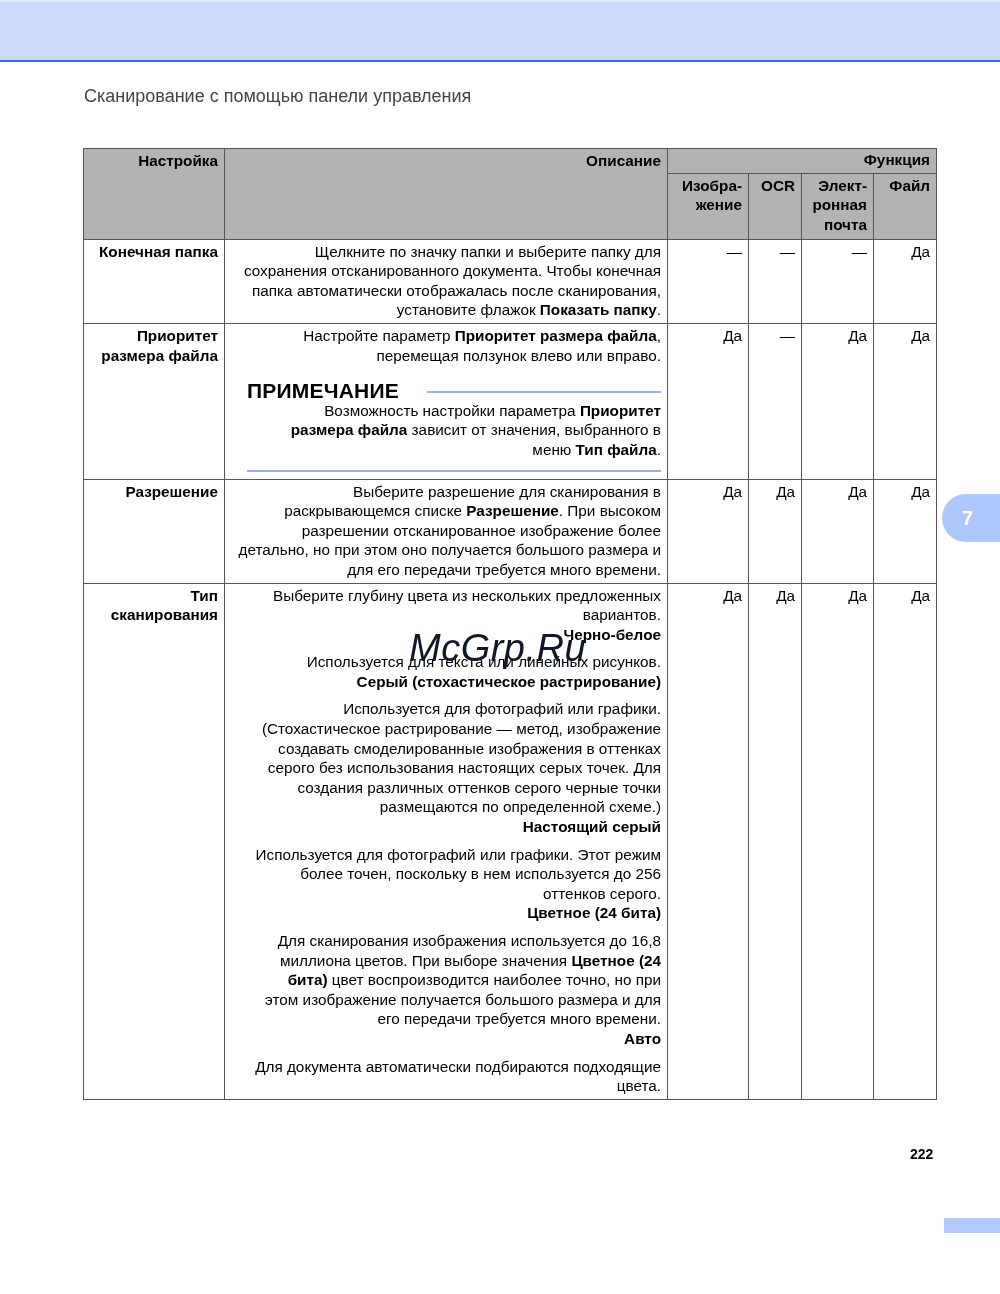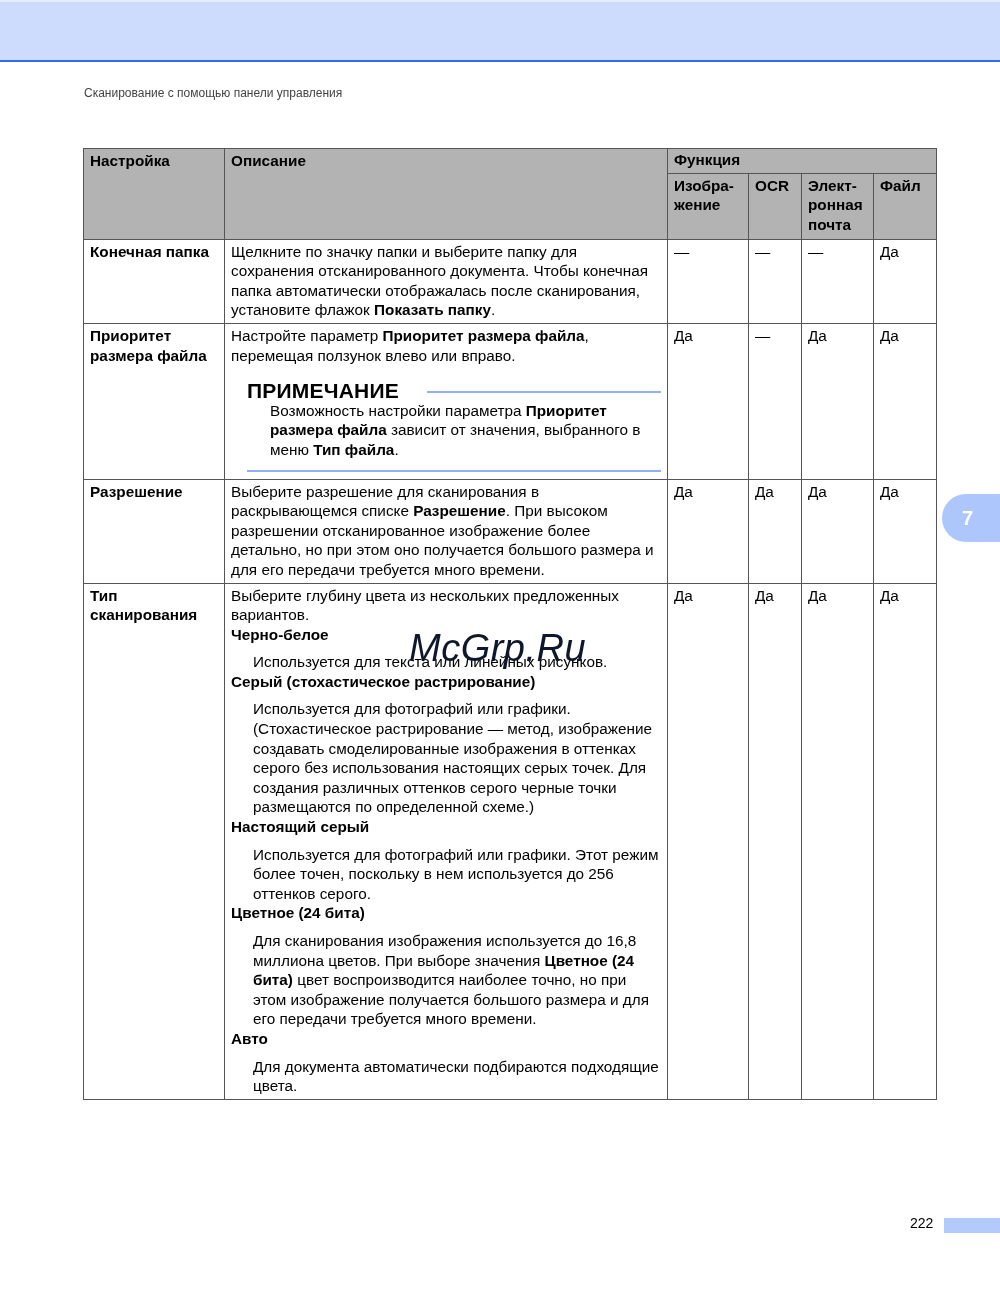--- a/index.html
+++ b/index.html
@@ -8,48 +8,48 @@
     font-family: "Liberation Sans", sans-serif; color: #000; overflow: hidden;
   }
   .top-band {
     position: absolute; left: 0; top: 0; width: 1000px; height: 60px;
     background: #cddcfd; border-top: 2px solid #e6eefe;
   }
   .top-rule {
     position: absolute; left: 0; top: 60px; width: 1000px; height: 2px; background: #2f6cf2;
   }
   .running-header {
-    position: absolute; left: 84px; top: 86px; font-size: 12px; color: #444;
+    position: absolute; left: 84px; top: 86px; font-size: 18px; color: #444;
   }
   table.spec {
     position: absolute; left: 83px; top: 148px; width: 853px;
     border-collapse: collapse; table-layout: fixed; font-size: 15.3px; line-height: 19.6px;
   }
   table.spec td, table.spec th {
-    border: 1.4px solid #555; vertical-align: top; text-align: left; padding: 2px 6px 3px 6px;
+    border: 1.4px solid #555; vertical-align: top; text-align: right; padding: 2px 6px 3px 6px;
   }
   table.spec th { background: #b3b3b3; font-weight: bold; }
   .hdr-func { padding-top: 1px !important; }
   .setting-name { font-weight: bold; }
   .desc p { margin: 0; }
   .desc .sub-h { font-weight: bold; }
   .desc .sub-p { margin-top: 8px; margin-left: 22px; }
   .note { margin: 16px 0 4px 16px; }
   .note-title-row { display: flex; align-items: center; }
   .note-title { font-size: 21px; font-weight: bold; letter-spacing: 0.2px; }
   .note-line { flex: 1; height: 2px; background: #8fb0f6; margin-left: 28px; margin-top: 2px; }
   .note-body { padding-left: 23px; margin-top: 3px; }
   .note-bottom { height: 2px; background: #8fb0f6; margin-top: 10px; }
   .chapter-tab {
     position: absolute; left: 942px; top: 494px; width: 70px; height: 48px;
     background: #adc6fc; border-radius: 24px 0 0 24px;
     color: #fff; font-weight: bold; font-size: 20px; line-height: 48px; padding-left: 20px; box-sizing: border-box;
   }
   .page-number {
-    position: absolute; left: 910px; top: 1215px; font-size: 14px; font-weight: normal;
+    position: absolute; left: 910px; top: 1146px; font-size: 14px; font-weight: bold;
   }
   .page-bar {
     position: absolute; left: 944px; top: 1218px; width: 56px; height: 15px; background: #b3cafd;
   }
   .watermark {
     position: absolute; left: 409px; top: 627px; font-size: 38px; font-style: italic;
     color: #0f172a; letter-spacing: 0.5px; font-family: "Liberation Sans", sans-serif;
   }
 </style>
 </head>

